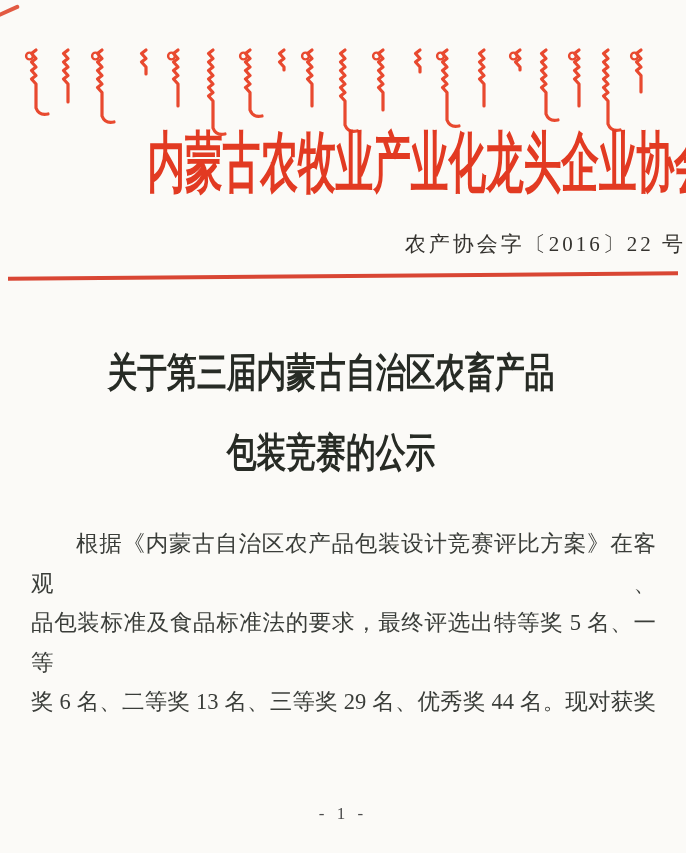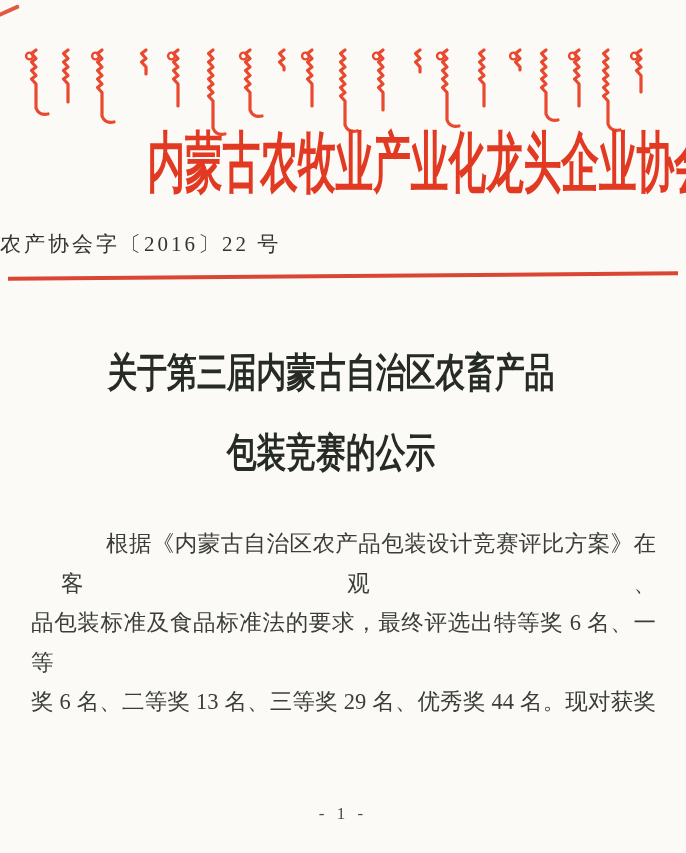--- a/index.html
+++ b/index.html
@@ -14,39 +14,39 @@
   }
   #banner{ position:absolute; left:0; top:0; width:686px; height:145px; }
   .org-title{
     position:absolute; top:124px; left:0; width:686px; height:78px;
     text-align:center; white-space:nowrap;
     font-size:66px; line-height:78px; font-weight:bold; color:#e23a22;
     transform:scaleX(0.57); transform-origin:50% 50%;
   }
   .doc-number{
     position:absolute; top:231px; left:0; width:686px;
-    text-align:left; font-size:21px; line-height:27px;
+    text-align:right; font-size:21px; line-height:27px;
     color:#35332f; letter-spacing:3px;
   }
   .red-line{
     position:absolute; top:274px; left:8px; width:670px; height:4px;
     background:#d94634; transform:rotate(-0.45deg);
   }
   .doc-title{ position:absolute; left:-12px; width:686px; text-align:center;
     white-space:nowrap; font-weight:bold; color:#272b25;
     font-size:40px; line-height:46px; transform:scaleX(0.745); transform-origin:50% 50%;
   }
   .doc-title.l1{ top:350px; }
   .doc-title.l2{ top:430px; }
   .body-text{
     position:absolute; left:31px; top:524px; width:625px;
     font-size:22.5px; line-height:39.6px; color:#3a3d39;
   }
   .body-text .ln{ text-align:justify; text-align-last:justify; }
-  .body-text .ln.first{ text-indent:2em;margin-left:30px; }
+  .body-text .ln.first{ text-indent:2em; }
   .page-num{
     position:absolute; top:803px; left:0; width:686px; text-align:center;
     font-size:17px; line-height:22px; color:#4d4d4d; letter-spacing:4px;
   }
 </style>
 </head>
 <body>
 
 <div id="page">
 
@@ -88,20 +88,20 @@
 
   <div class="doc-number">农产协会字〔2016〕22 号</div>
 
   <div class="red-line"></div>
 
   <div class="doc-title l1">关于第三届内蒙古自治区农畜产品</div>
   <div class="doc-title l2">包装竞赛的公示</div>
 
   <div class="body-text">
     <div class="ln first">根据《内蒙古自治区农产品包装设计竞赛评比方案》在客观、</div>
-    <div class="ln">品包装标准及食品标准法的要求，最终评选出特等奖 6 名、一等</div>
+    <div class="ln">品包装标准及食品标准法的要求，最终评选出特等奖 5 名、一等</div>
     <div class="ln">奖 6 名、二等奖 13 名、三等奖 29 名、优秀奖 44 名。现对获奖</div>
 
   </div>
 
   <div class="page-num">- 1 -</div>
 
 </div>
 
 </body></html>

